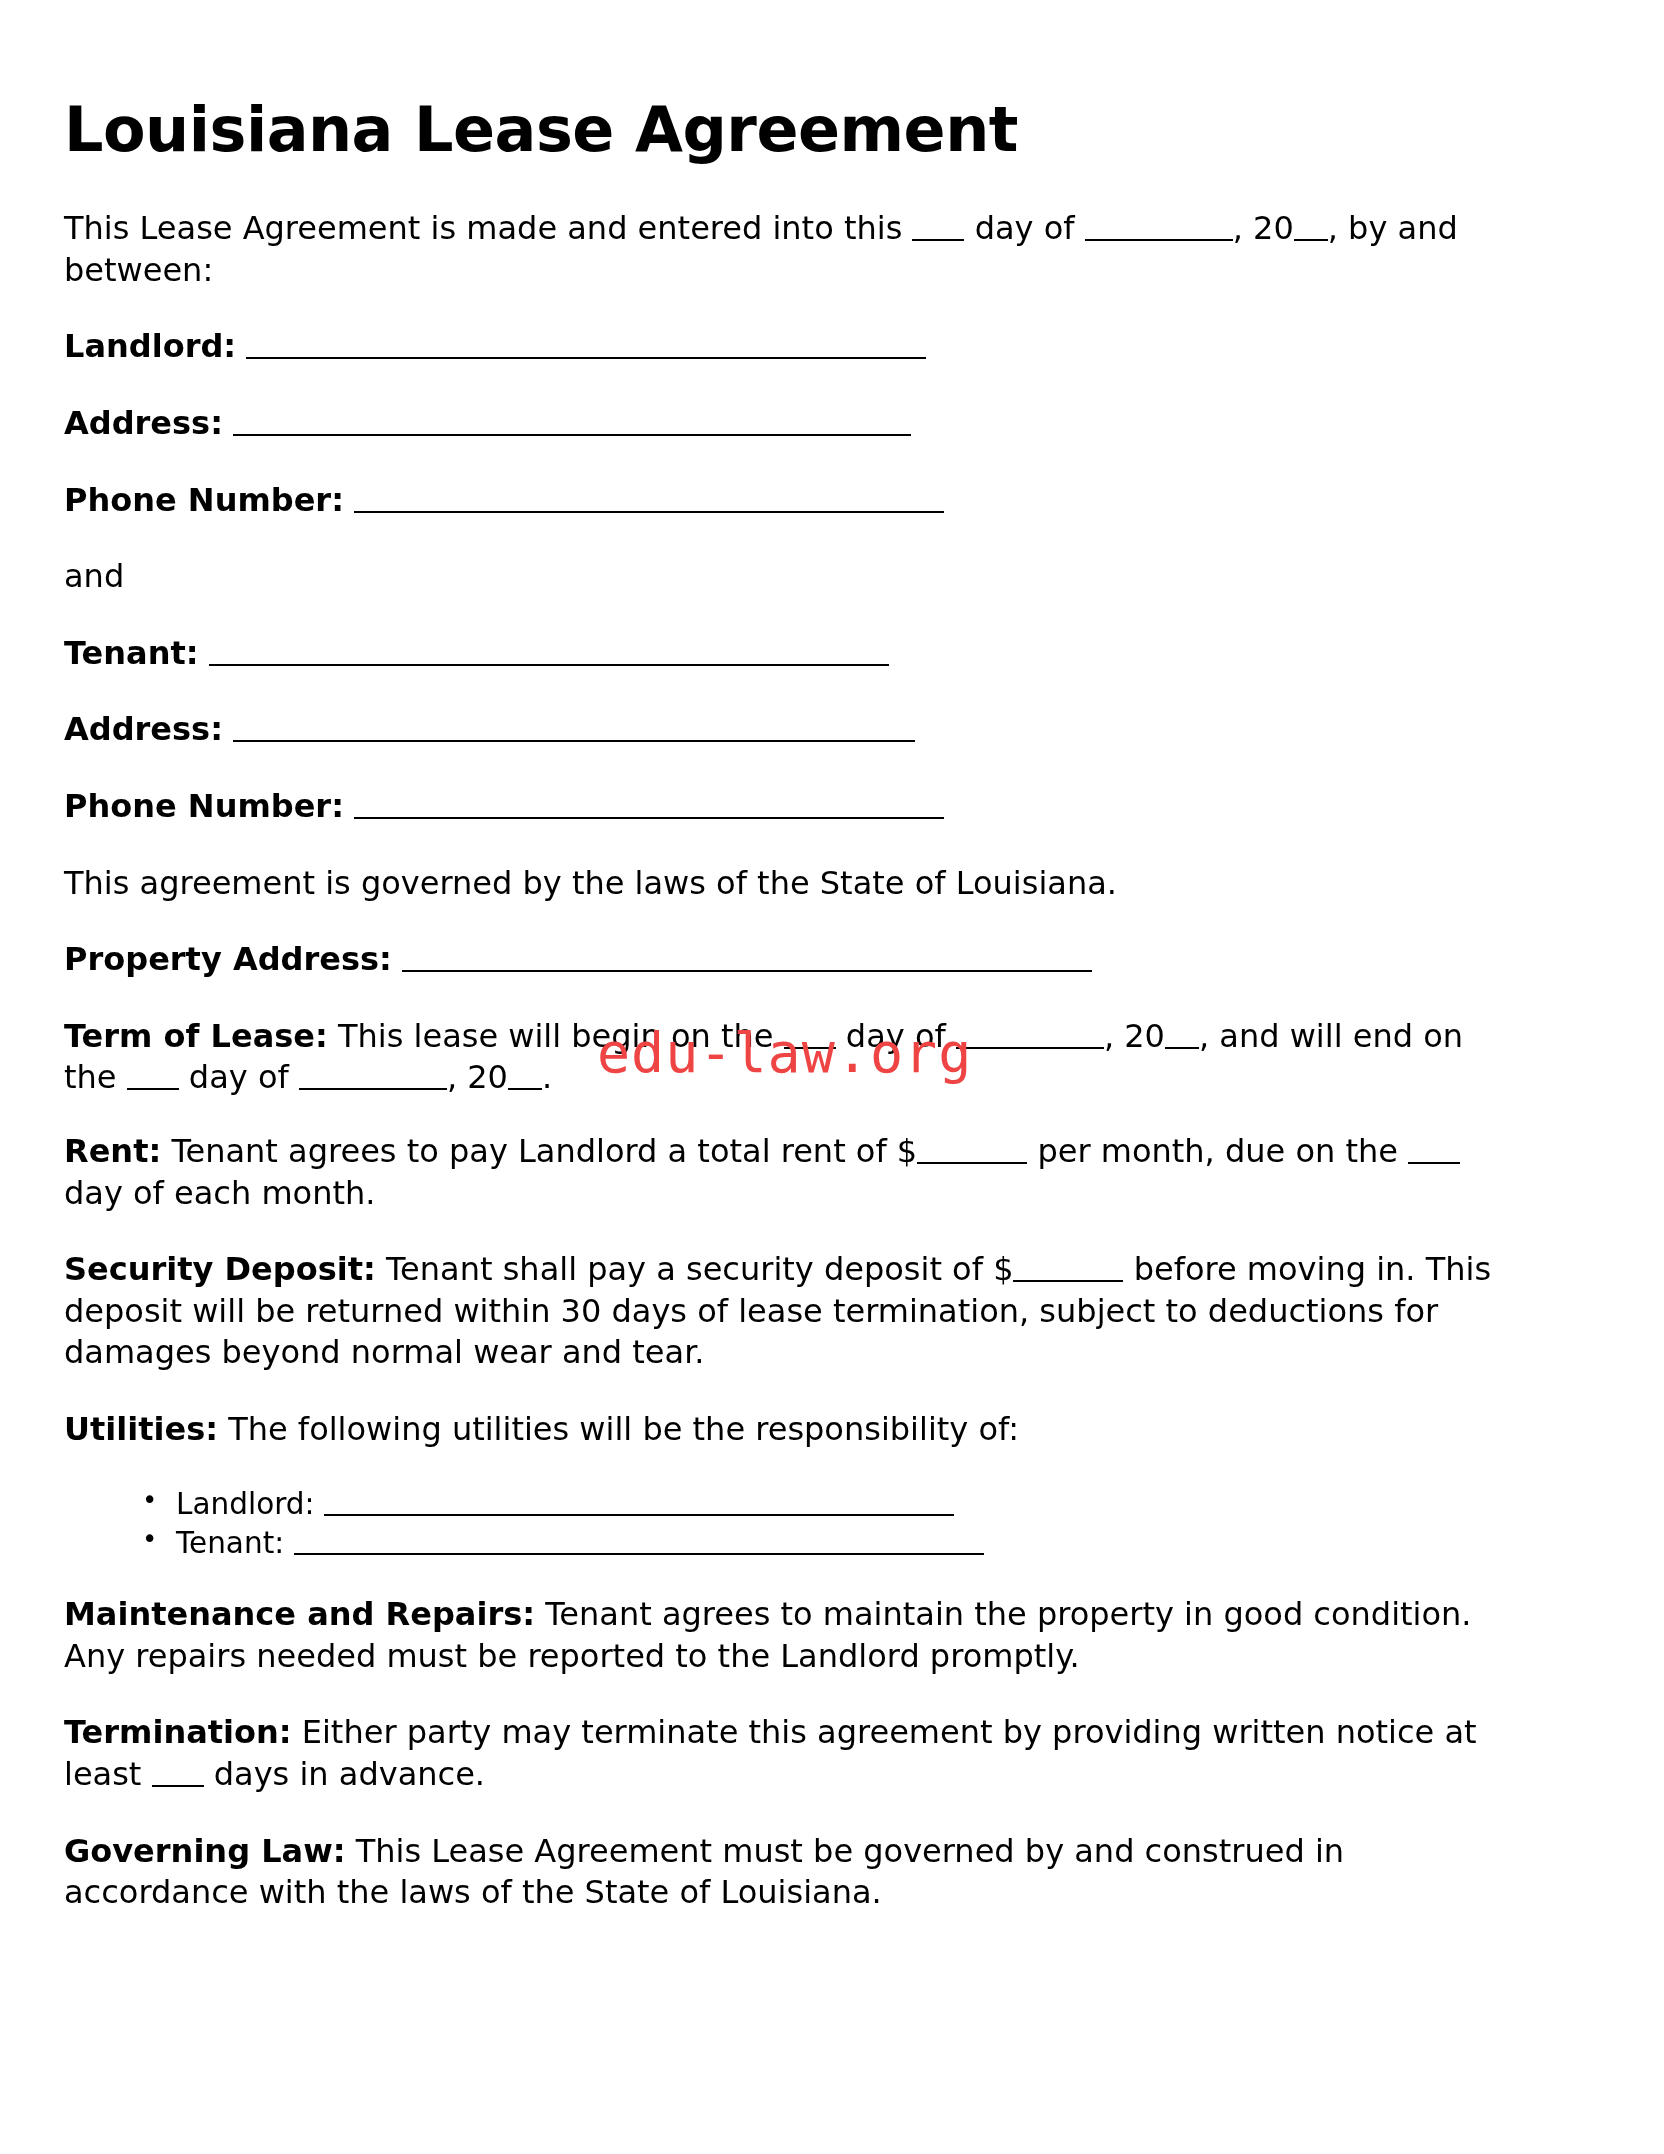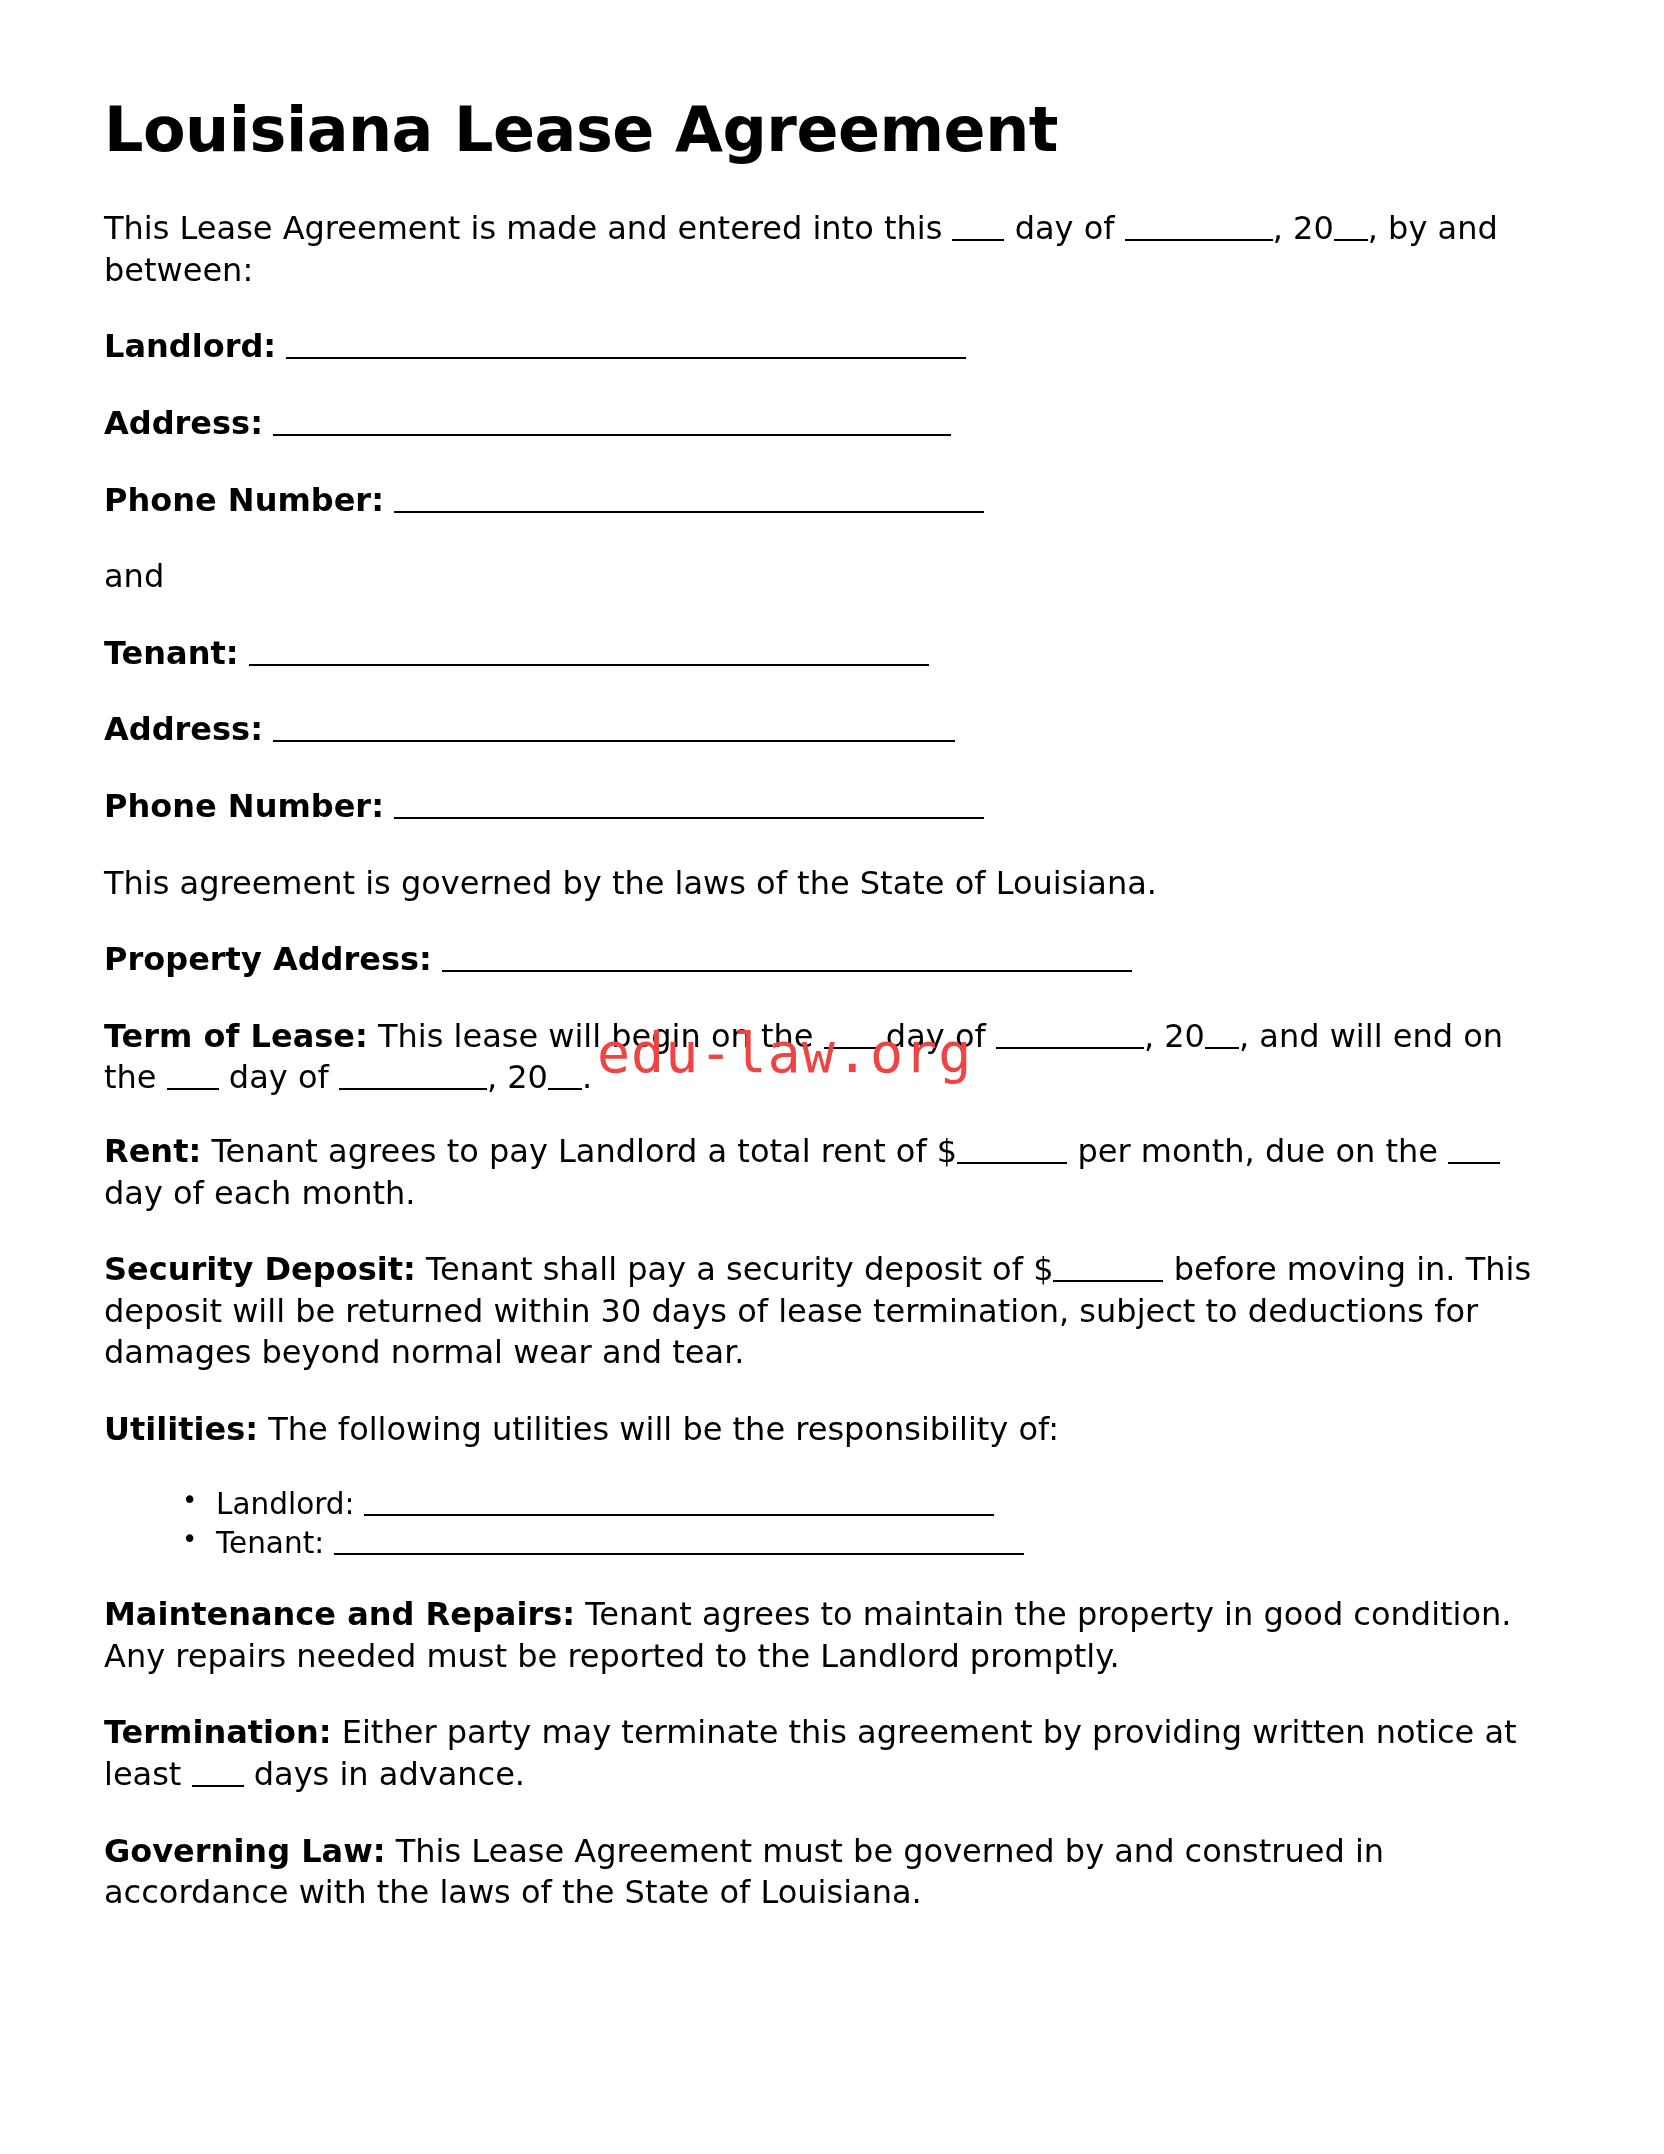--- a/index.html
+++ b/index.html
@@ -13,21 +13,21 @@
     font-family: "DejaVu Sans", sans-serif;
     color: #000000;
     position: relative;
     overflow: hidden;
   }
   .page {
     position: relative;
     width: 1664px;
     height: 2154px;
     box-sizing: border-box;
-    padding: 96px 112px 0 104px;
+    padding: 96px 112px 0 64px;
   }
   .doc-title {
     font-size: 62px;
     font-weight: bold;
     letter-spacing: -0.5px;
     line-height: 1.1;
     margin: 0 0 44px 0;
   }
   p.para {
     font-size: 32px;

